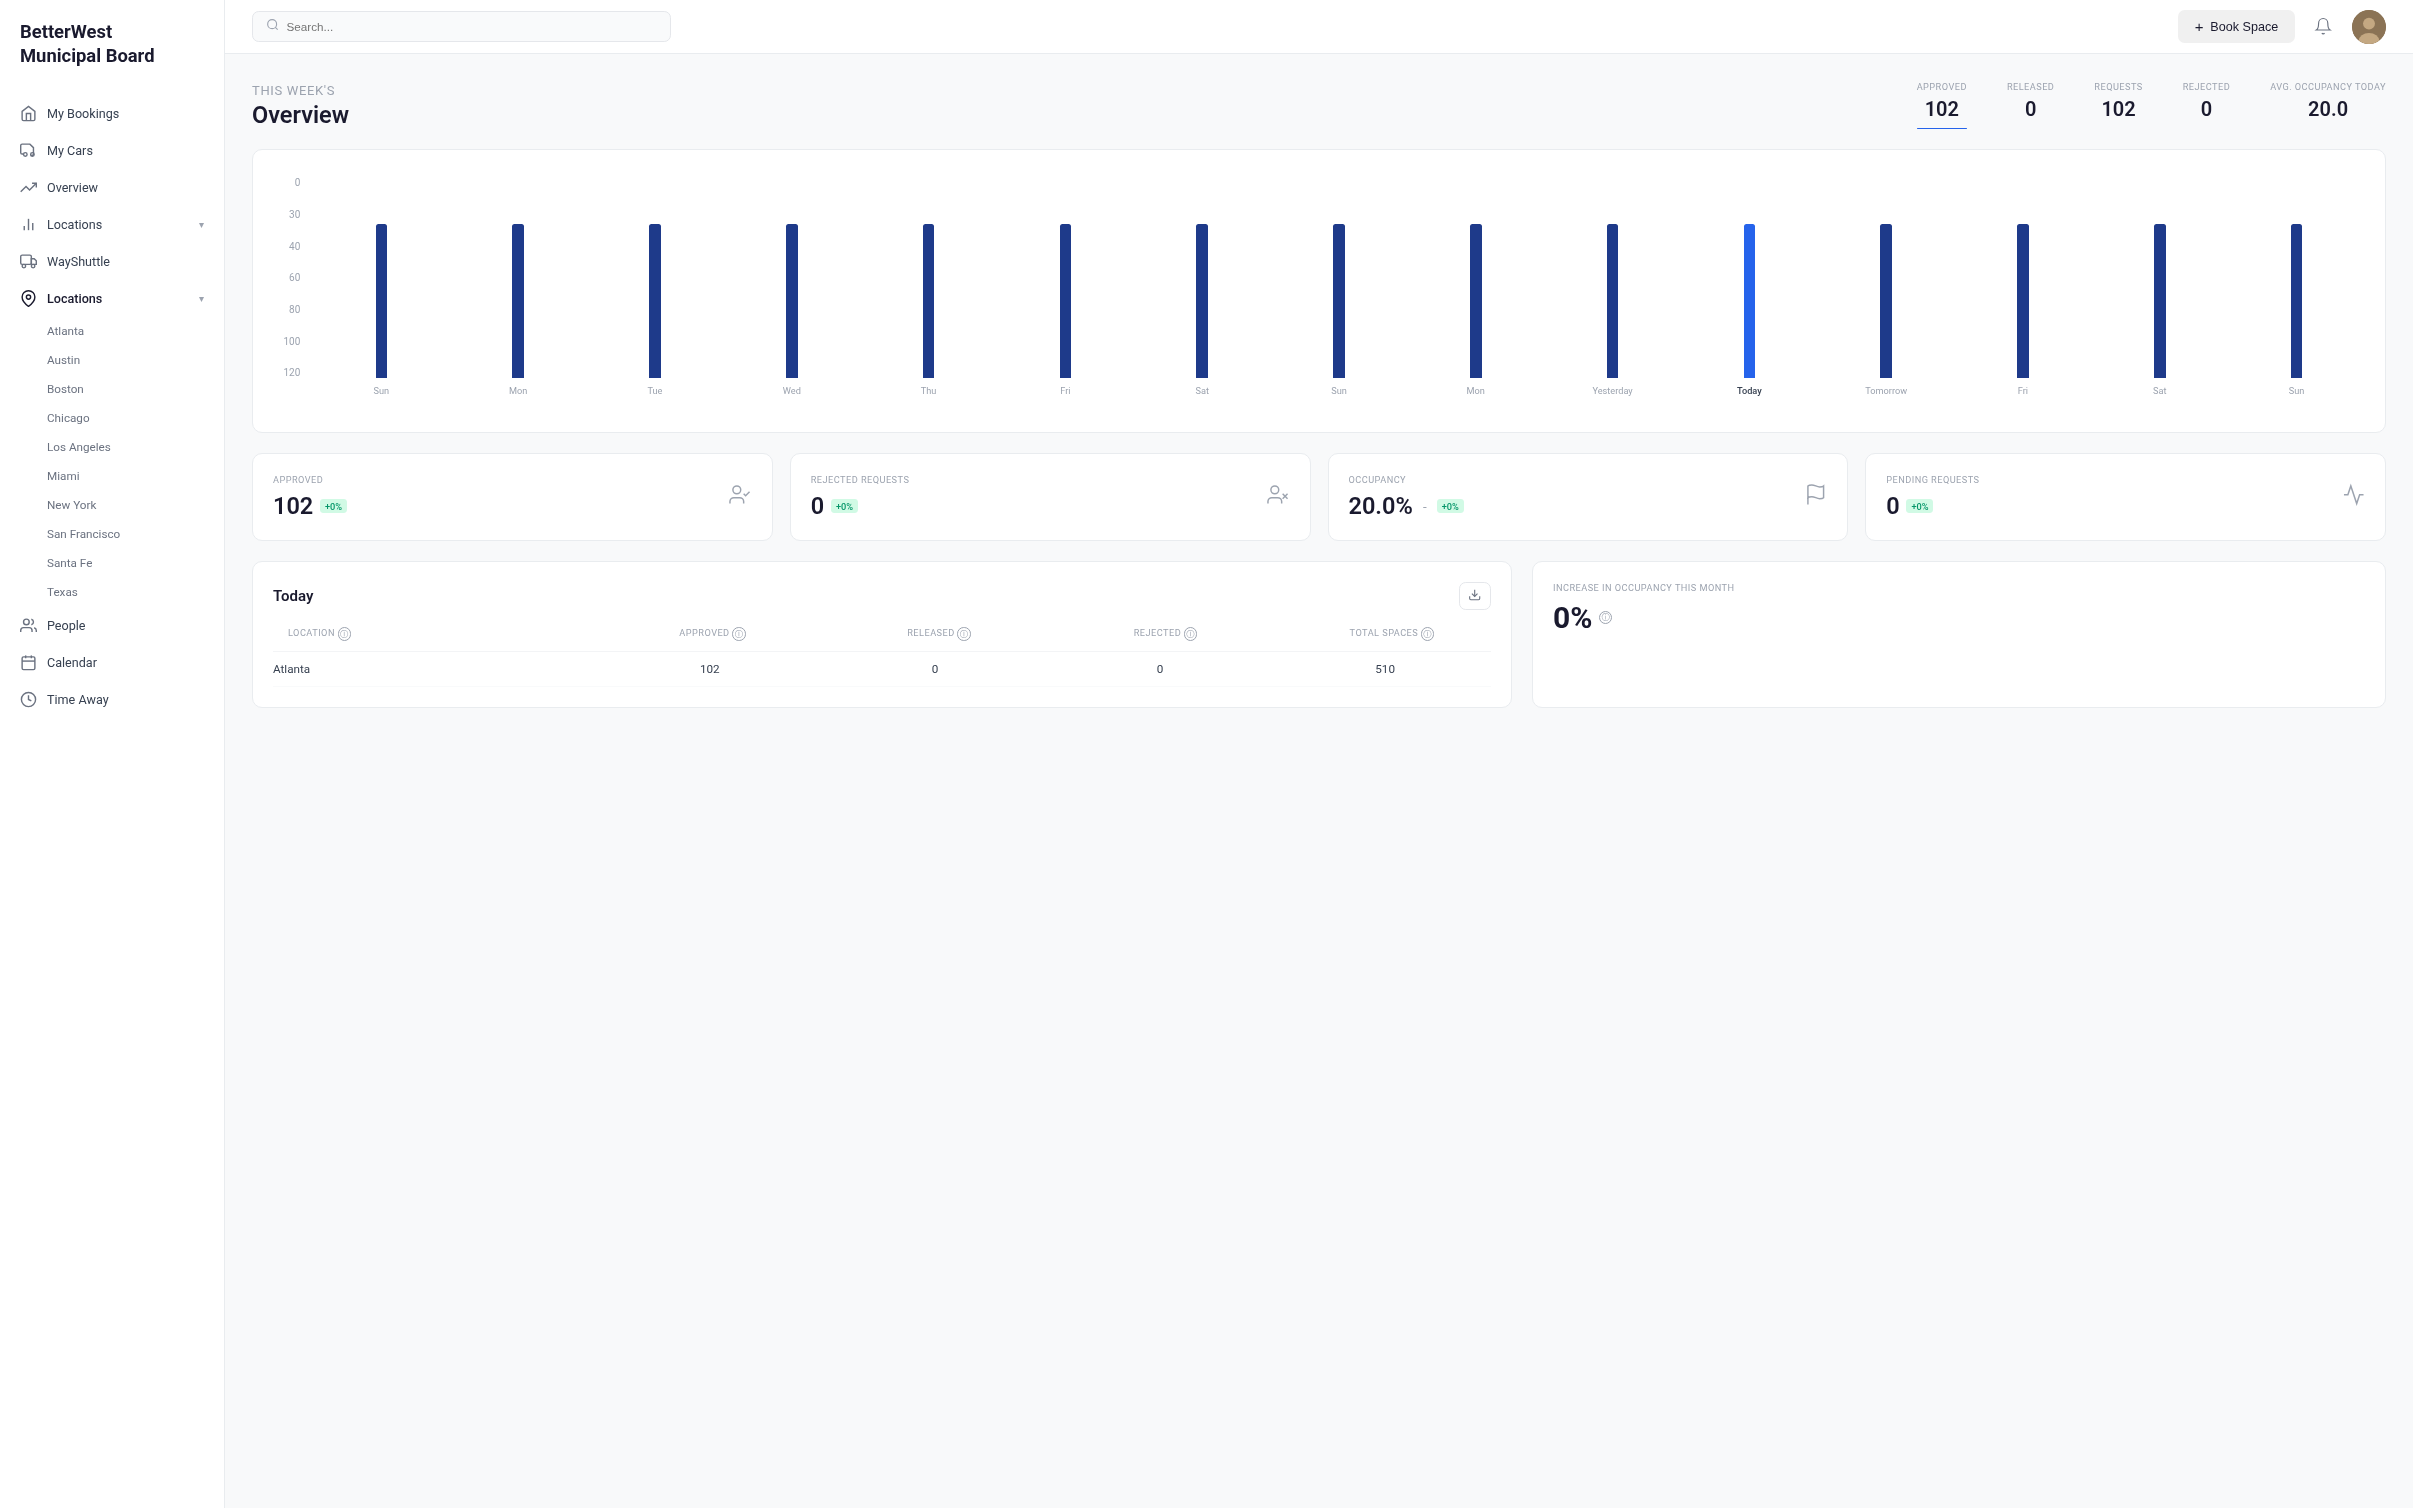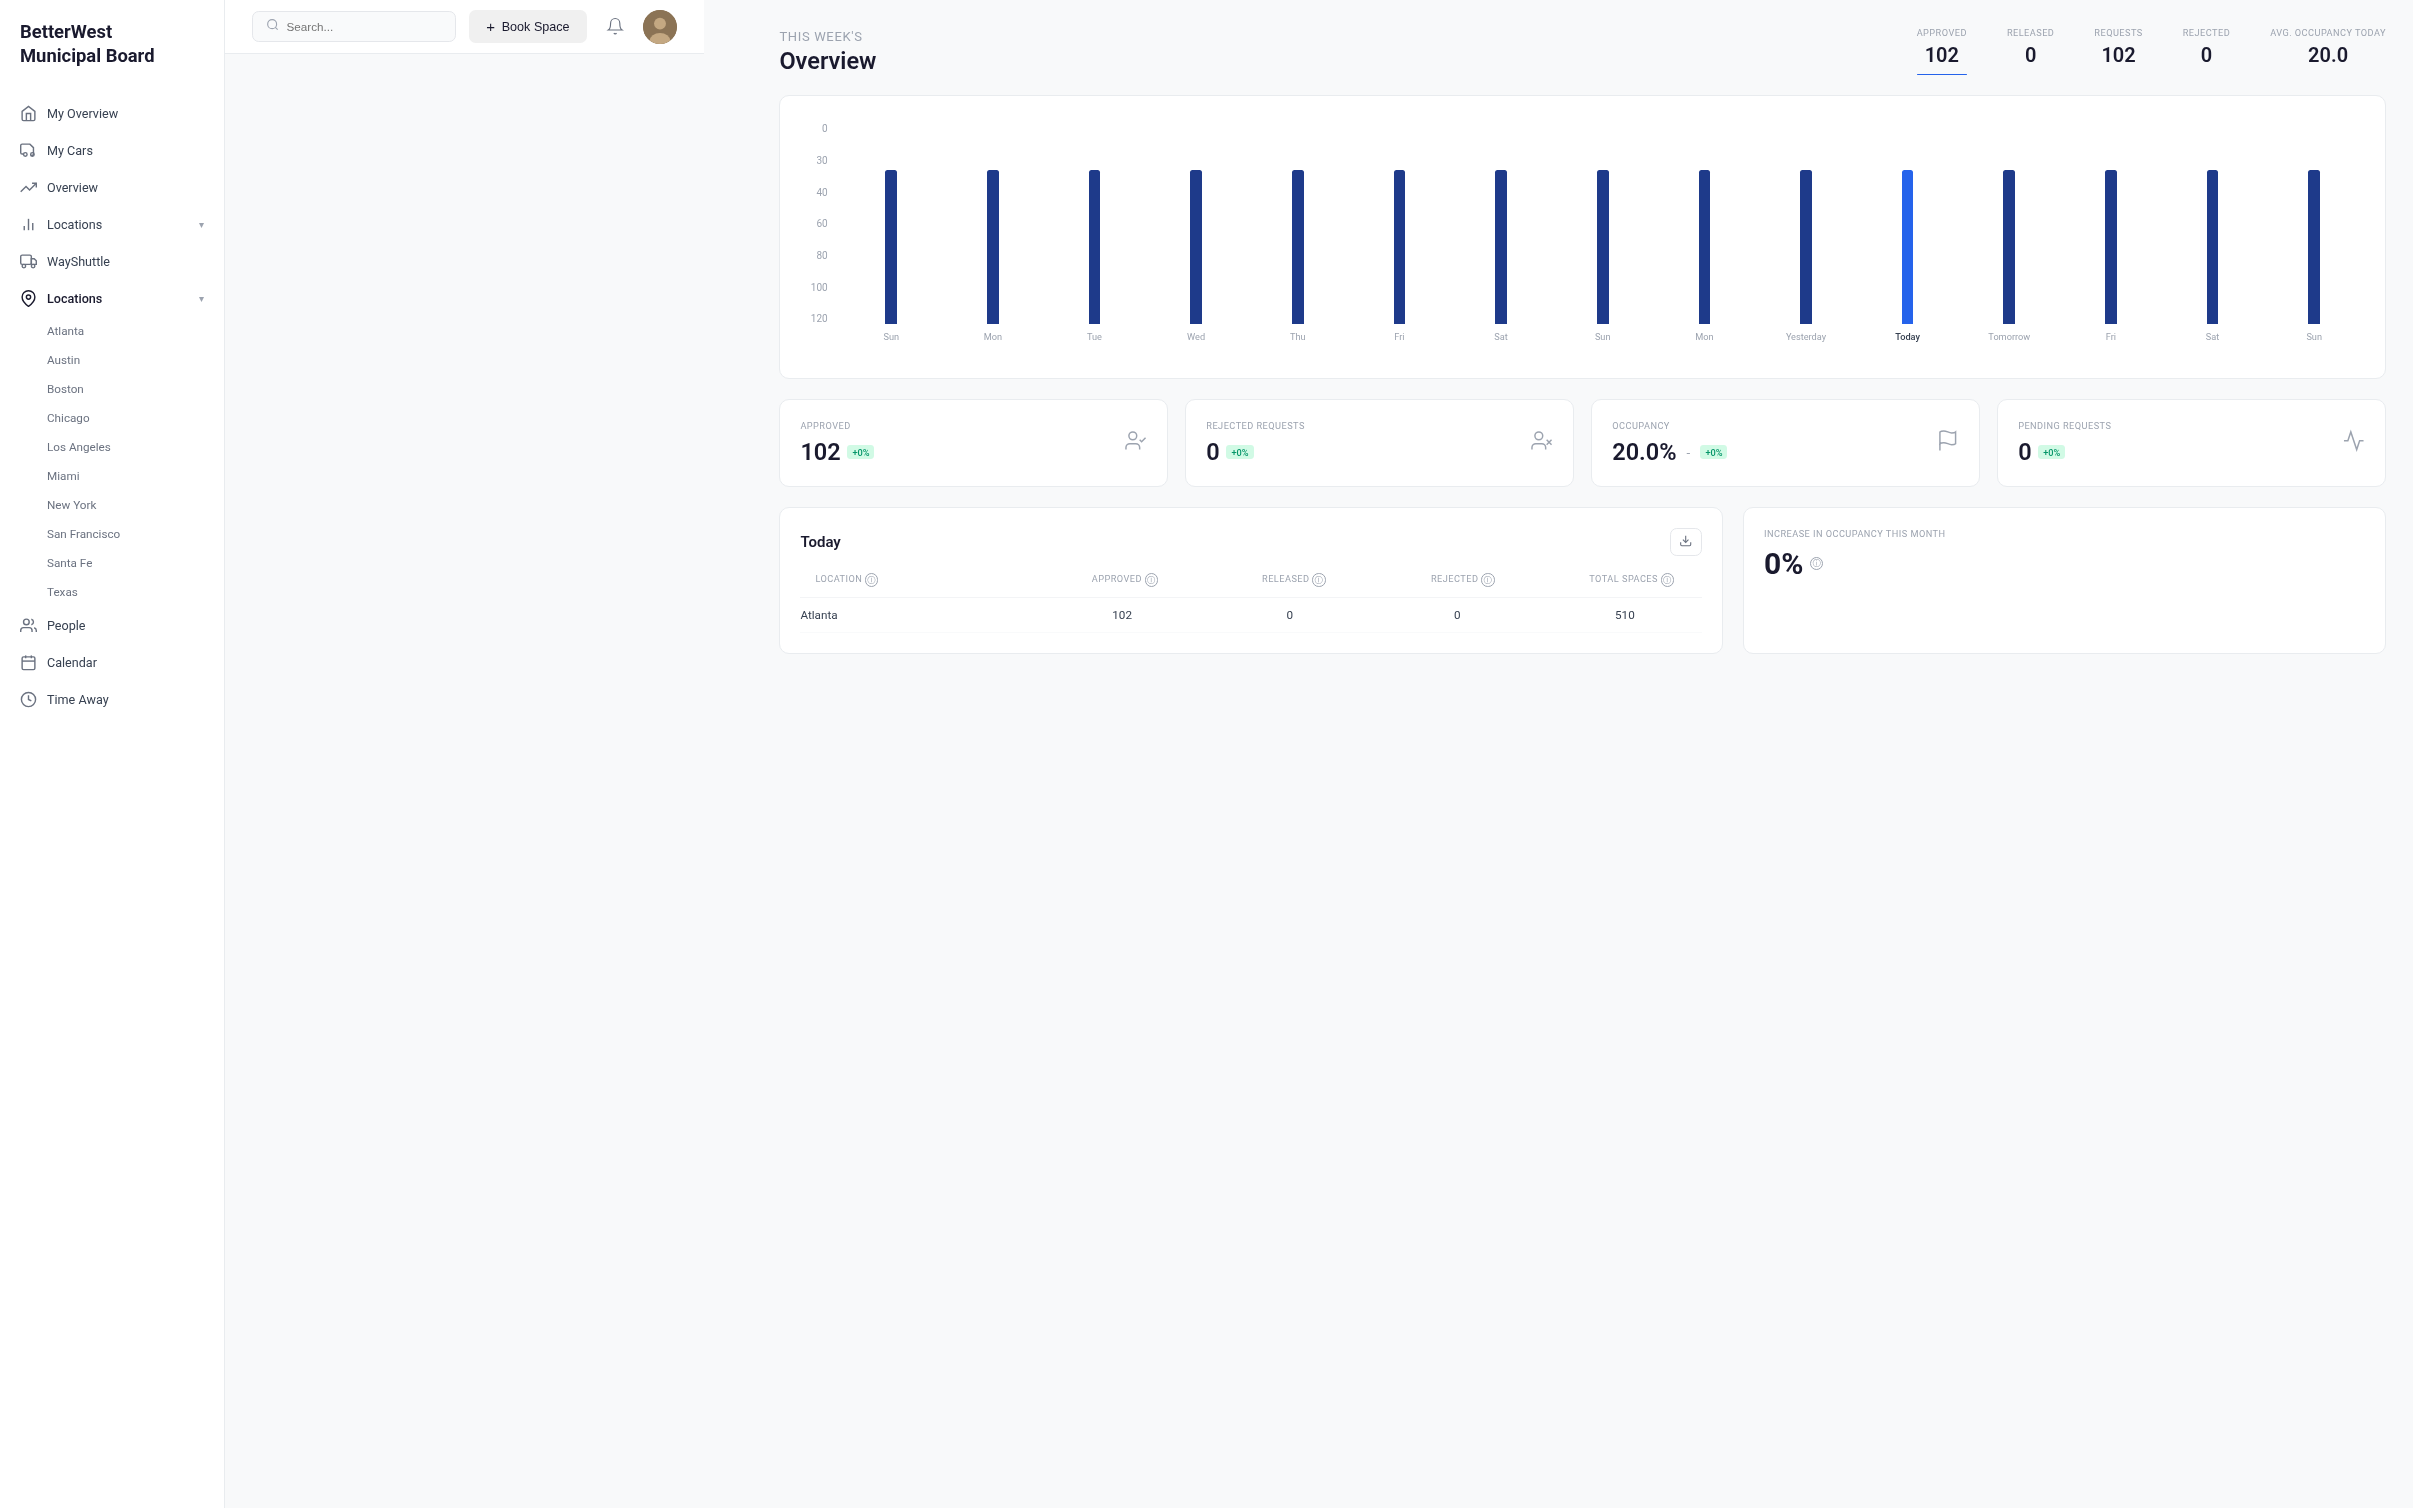--- a/index.html
+++ b/index.html
@@ -39,21 +39,21 @@
     .nav-chevron { margin-left: auto; color: #9ca3af; font-size: 10px; }
     .sub-items { display: flex; flex-direction: column; }
     .sub-item {
       padding: 7.5px 20px 7.5px 47px;
       font-size: 11.7px;
       color: #6b7280;
       cursor: pointer;
     }
 
     
-    .main { flex: 1; display: flex; flex-direction: row; overflow: hidden; gap: 48px; }
+    .main { flex: 1; display: flex; flex-direction: column; overflow: hidden; }
 
     
     .header {
       background: #fff;
       border-bottom: 0.8px solid #e9ecef;
       padding: 0 27px;
       height: 54px;
       display: flex;
       align-items: center;
       gap: 13.4px;
@@ -214,21 +214,21 @@
   </div>
   <nav class="sidebar-nav">
 
     <div class="nav-item">
       <span class="nav-icon">
         <svg viewBox="0 0 24 24" fill="none" stroke="currentColor" stroke-width="2" class="icon">
             <path d="M3 9l9-7 9 7v11a2 2 0 0 1-2 2H5a2 2 0 0 1-2-2z"></path>
             <polyline points="9 22 9 12 15 12 15 22"></polyline>
           </svg>
       </span>
-      <span>My Overview</span>
+      <span>My Bookings</span>
     </div>
 
     <div class="nav-item">
       <span class="nav-icon">
         <svg viewBox="0 0 24 24" fill="none" stroke="currentColor" stroke-width="2" class="icon">
             <path d="M5 17H3a2 2 0 0 1-2-2V5a2 2 0 0 1 2-2h11l5 5v9a2 2 0 0 1-2 2h-2"></path>
             <circle cx="7.5" cy="17.5" r="2.5"></circle>
             <circle cx="17.5" cy="17.5" r="2.5"></circle>
           </svg>
       </span>

